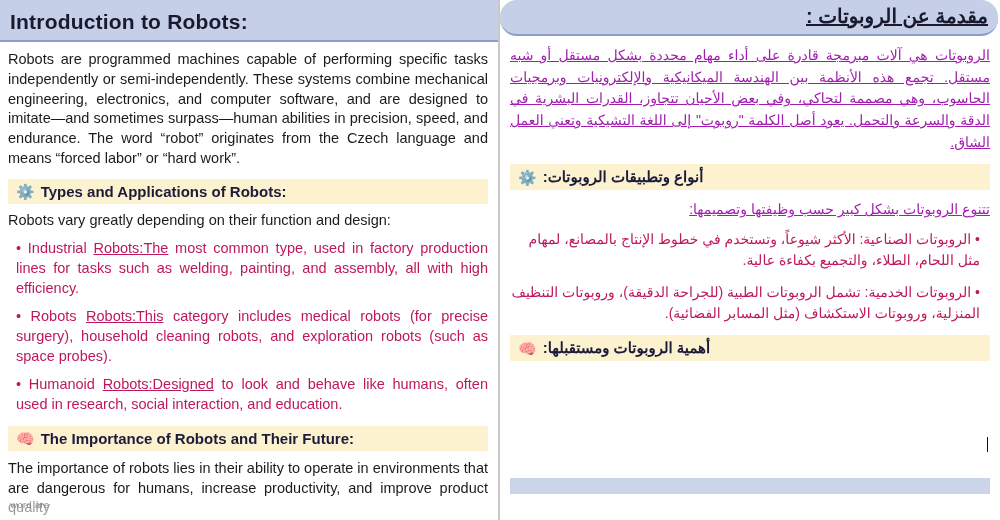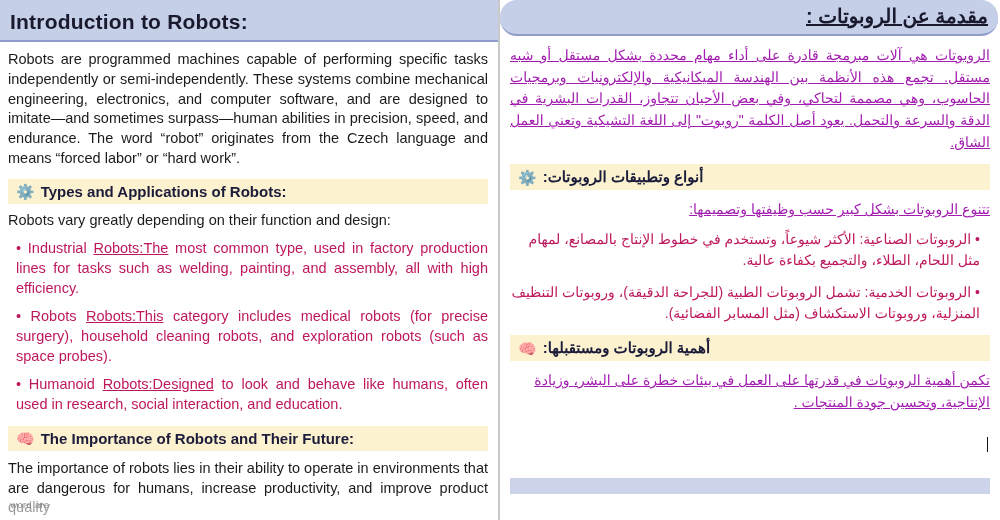--- a/index.html
+++ b/index.html
@@ -206,19 +206,18 @@
     <ul class="bullets">
       <li>• الروبوتات الصناعية: الأكثر شيوعاً، وتستخدم في خطوط الإنتاج بالمصانع، لمهام مثل اللحام، الطلاء، والتجميع بكفاءة عالية.</li>
       <li>• الروبوتات الخدمية: تشمل الروبوتات الطبية (للجراحة الدقيقة)، وروبوتات التنظيف المنزلية، وروبوتات الاستكشاف (مثل المسابر الفضائية).</li>
     </ul>
 
     <div class="section-head ar">
       <span class="emoji">🧠</span>
       <span>أهمية الروبوتات ومستقبلها:</span>
     </div>
 
-    <p class="ar-text rtlright">تكمن أهمية الروبوتات في قدرتها على العمل في بيئات خطرة على البشر، وزيادة الإنتاجية، وتحسين جودة المنتجات .</p>
 
     <div class="caret"></div>
     <div class="ar-sep"></div>
   </div>
 
 </div>
 
 </body></html>

